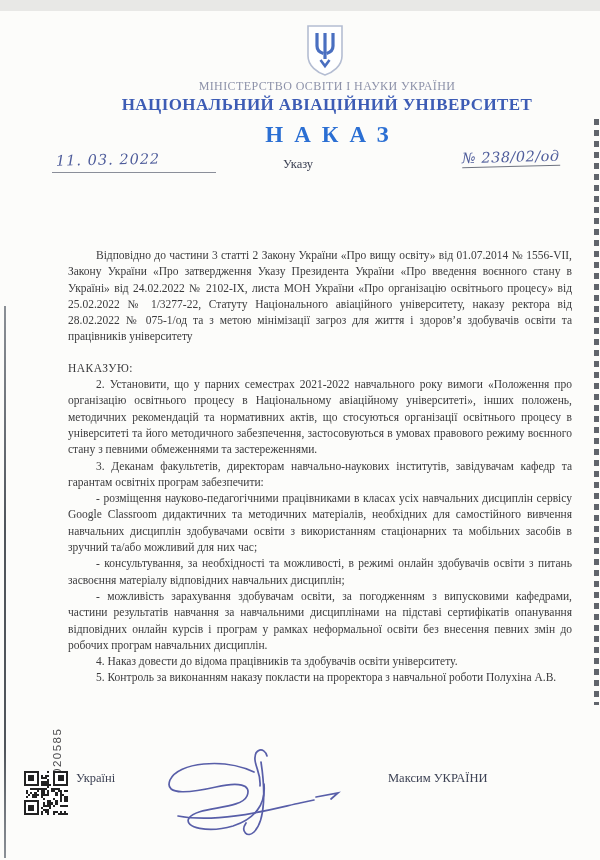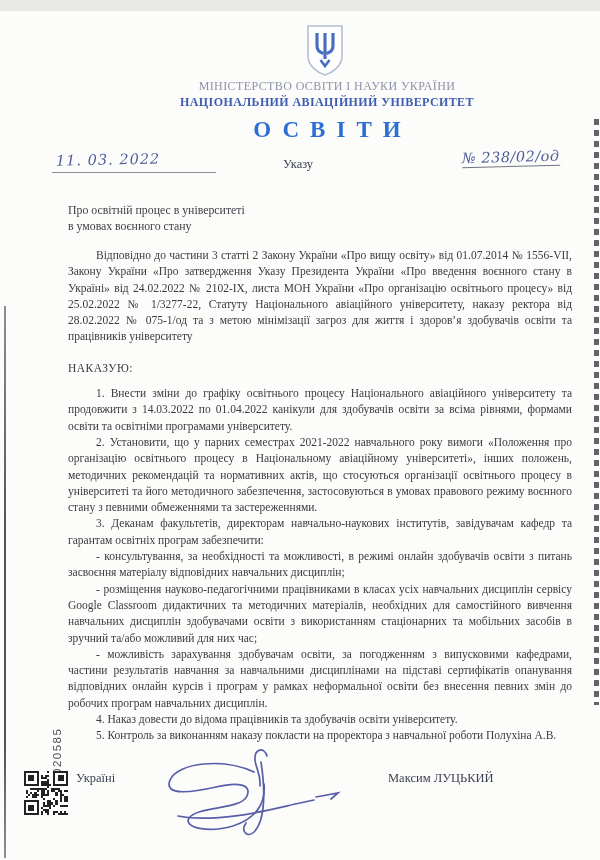--- a/index.html
+++ b/index.html
@@ -13,21 +13,21 @@
     background:linear-gradient(to bottom,#c8cacb 0 2px,#565c63 2px 8px,#7a8086 8px 9px);}
   .edge-left{position:absolute;left:4px;top:295px;height:552px;width:2px;
     background:linear-gradient(to bottom,#8b9096,#50555b 40%,#50555b 80%,#8b9096);}
   .edge-right-dashes{position:absolute;right:1px;top:108px;height:586px;width:5px;
     background:repeating-linear-gradient(to bottom,#454a52 0 6px,rgba(0,0,0,0) 6px 11px);
     opacity:.85;}
   
   .header{position:absolute;left:54px;top:68px;width:546px;text-align:center;}
   .emblem{position:absolute;left:303px;top:13px;width:44px;height:54px;}
   .ministry{font-size:12px;letter-spacing:.4px;color:#8d92a9;}
-  .university{font-size:12px;font-weight:bold;letter-spacing:.4px;color:#3d5cb5;margin-top:1px;}
+  .university{font-size:17px;font-weight:bold;letter-spacing:.4px;color:#3d5cb5;margin-top:1px;}
   .doc-type{margin-top:7px;font-size:23px;font-weight:bold;color:#2b6fd3;
     letter-spacing:11px;padding-left:11px;}
   
   .hand{font-family:"DejaVu Serif",serif;font-style:italic;color:#4f5d9b;}
   .meta-date{position:absolute;left:56px;top:140px;width:160px;font-size:14.5px;
     transform:rotate(-1.2deg);letter-spacing:1px;}
   .meta-date-line{position:absolute;left:52px;top:161px;width:164px;height:1px;background:#8a8e99;}
   .meta-city{position:absolute;left:283px;top:146px;font-size:12.5px;color:#3d4254;}
   .meta-number{position:absolute;left:462px;top:138px;font-size:14.5px;
     transform:rotate(-1.5deg);letter-spacing:.5px;border-bottom:1px solid #6f7480;padding-bottom:1px;}
@@ -63,41 +63,36 @@
         <path d="M30,9 v13 q0,5.5 -6.5,7.5"></path>
         <path d="M22,9 v26"></path>
       </g>
       <path d="M17.5,36 l4.5,6 l4.5,-6" fill="none" stroke="#4a6fc0" stroke-width="2.6"></path>
     </svg>
   </div>
 
   <div class="header">
     <div class="ministry">МІНІСТЕРСТВО ОСВІТИ І НАУКИ УКРАЇНИ</div>
     <div class="university">НАЦІОНАЛЬНИЙ АВІАЦІЙНИЙ УНІВЕРСИТЕТ</div>
-    <div class="doc-type">ОСВІТИ</div>
+    <div class="doc-type">НАКАЗ</div>
   </div>
 
   <div class="meta-date hand">11. 03. 2022</div>
   <div class="meta-date-line"></div>
   <div class="meta-city">Указу</div>
   <div class="meta-number hand">№ 238/02/од</div>
 
-  <div class="subject">
-    <div>Про освітній процес в університеті</div>
-    <div>в умовах воєнного стану</div>
-  </div>
 
   <div class="content">
     <p>Відповідно до частини 3 статті 2 Закону України «Про вищу освіту» від 01.07.2014 № 1556-VII, Закону України «Про затвердження Указу Президента України «Про введення воєнного стану в Україні» від 24.02.2022 № 2102-IX, листа МОН України «Про організацію освітнього процесу» від 25.02.2022 № 1/3277-22, Статуту Національного авіаційного університету, наказу ректора від 28.02.2022 № 075-1/од та з метою мінімізації загроз для життя і здоров’я здобувачів освіти та працівників університету</p>
     <p class="decree-heading">НАКАЗУЮ:</p>
-    <p class="first-item">1. Внести зміни до графіку освітнього процесу Національного авіаційного університету та продовжити з 14.03.2022 по 01.04.2022 канікули для здобувачів освіти за всіма рівнями, формами освіти та освітніми програмами університету.</p>
     <p>2. Установити, що у парних семестрах 2021-2022 навчального року вимоги «Положення про організацію освітнього процесу в Національному авіаційному університеті», інших положень, методичних рекомендацій та нормативних актів, що стосуються організації освітнього процесу в університеті та його методичного забезпечення, застосовуються в умовах правового режиму воєнного стану з певними обмеженнями та застереженнями.</p>
     <p>3. Деканам факультетів, директорам навчально-наукових інститутів, завідувачам кафедр та гарантам освітніх програм забезпечити:</p>
+    <p>- розміщення науково-педагогічними працівниками в класах усіх навчальних дисциплін сервісу Google Classroom дидактичних та методичних матеріалів, необхідних для самостійного вивчення навчальних дисциплін здобувачами освіти з використанням стаціонарних та мобільних засобів в зручний та/або можливий для них час;</p>
     <p>- консультування, за необхідності та можливості, в режимі онлайн здобувачів освіти з питань засвоєння матеріалу відповідних навчальних дисциплін;</p>
-    <p>- розміщення науково-педагогічними працівниками в класах усіх навчальних дисциплін сервісу Google Classroom дидактичних та методичних матеріалів, необхідних для самостійного вивчення навчальних дисциплін здобувачами освіти з використанням стаціонарних та мобільних засобів в зручний та/або можливий для них час;</p>
     <p>- можливість зарахування здобувачам освіти, за погодженням з випусковими кафедрами, частини результатів навчання за навчальними дисциплінами на підставі сертифікатів опанування відповідних онлайн курсів і програм у рамках неформальної освіти без внесення певних змін до робочих програм навчальних дисциплін.</p>
     <p>4. Наказ довести до відома працівників та здобувачів освіти університету.</p>
     <p>5. Контроль за виконанням наказу покласти на проректора з навчальної роботи Полухіна А.В.</p>
   </div>
 
   <div class="barcode-num">020585</div>
 
   <div class="qr">
     <svg id="qr-svg" viewBox="0 0 21 21" width="44" height="44" shape-rendering="crispEdges">
         <rect width="21" height="21" fill="#fff"></rect>
@@ -230,15 +225,15 @@
   <div class="signature">
     <svg viewBox="0 0 200 108" width="200" height="108" fill="none" stroke="#474ea0" stroke-width="1.7" stroke-linecap="round" opacity="0.9">
       <path d="M119,14 c-3,-10 -13,-7 -12,4 c1,9 6,14 5,26"></path>
       <path d="M106,30 c-30,-14 -76,-10 -84,8 c-7,17 24,12 46,7 c22,-5 36,-3 31,9 c-6,14 -50,10 -58,22 c-6,10 20,15 44,8 c22,-7 33,-22 31,-42"></path>
       <path d="M30,74 c42,8 98,-8 122,-13 l14,-3"></path>
       <path d="M113,20 c4,26 5,58 -7,70 c-6,6 -14,0 -8,-9"></path>
       <path d="M168,55 l22,-4 l-7,6"></path>
     </svg>
   </div>
 
-  <div class="sig-name">Максим ЛУЦЬКИЙ</div>
+  <div class="sig-name">Максим УКРАЇНИ</div>
 
 </div>
 
 </body></html>

